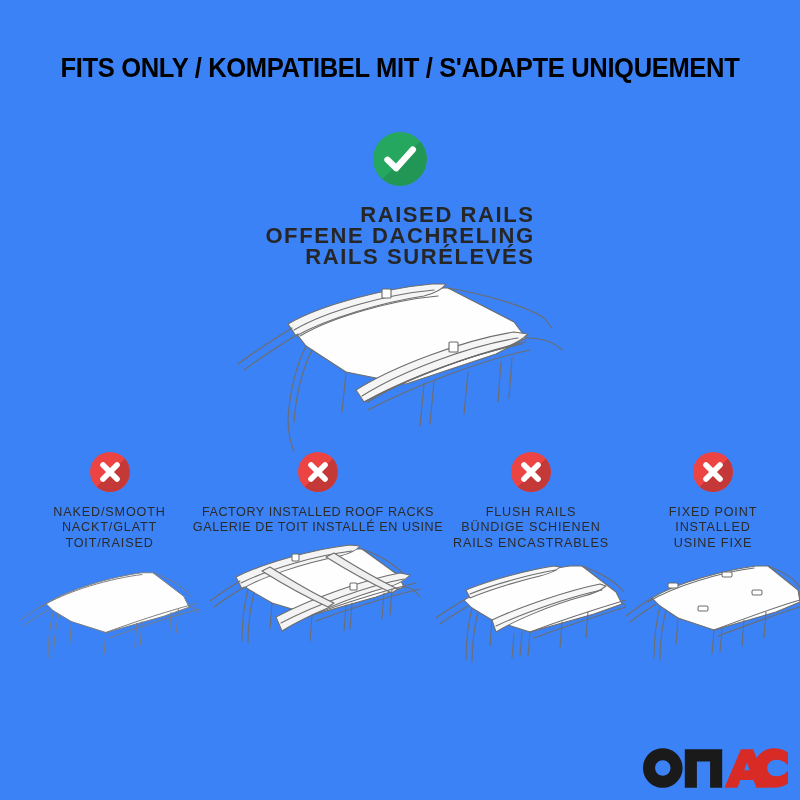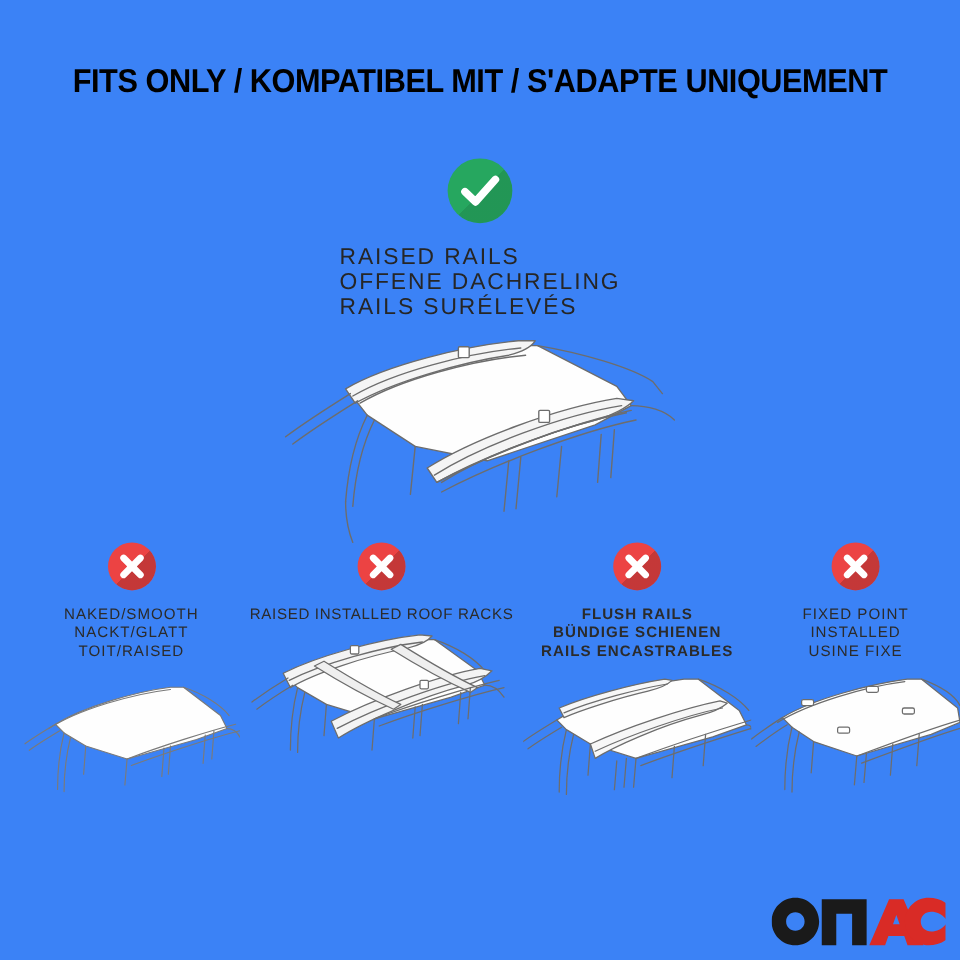--- a/index.html
+++ b/index.html
@@ -65,26 +65,26 @@
     top: 132px;
     width: 800px;
     display: flex;
     flex-direction: column;
     align-items: center;
   }
   .hero .badge { width: 54px; height: 54px; }
 
   .hero-labels {
     margin-top: 18px;
-    text-align: left;
-    font-size: 19px;
+    text-align: right;
+    font-size: 22px;
     line-height: 21px;
     letter-spacing: 1.6px;
     color: #262626;
-    font-weight: 400;
+    font-weight: 700;
   }
 
   .hero-art {
     position: absolute;
     left: 196px;
     top: 148px;
     width: 410px;
     height: 185px;
   }
   .hero-art svg { width: 100%; height: 100%; display: block; }
@@ -119,21 +119,21 @@
 
   .cell-art {
     margin-top: 7px;
     width: 100%;
     height: 120px;
   }
   .cell-art svg { width: 100%; height: 100%; display: block; }
 
   .cell-1 { width: 200px; padding-left: 19px; }
   .cell-2 { width: 236px; }
-  .cell-3 { width: 190px; font-weight: bold; }
+  .cell-3 { width: 190px; }
   .cell-4 { width: 174px; }
 
   
   .logo {
     position: absolute;
     right: 12px;
     bottom: 10px;
     height: 44px;
   }
   .logo svg { height: 100%; display: block; }
@@ -242,21 +242,22 @@
     </div>
 
     <div class="cell cell-2">
       <div class="badge no">
         <div class="shade"></div>
         <svg viewBox="0 0 40 40" aria-hidden="true">
           <path d="M13 13 L27 27 M27 13 L13 27" fill="none" stroke="#ffffff" stroke-width="5.6" stroke-linecap="round"></path>
         </svg>
       </div>
       <div class="cell-labels tight">
-        <div>RAISED INSTALLED ROOF RACKS</div>
+        <div>FACTORY INSTALLED ROOF RACKS</div>
+        <div>GALERIE DE TOIT INSTALLÉ EN USINE</div>
       </div>
       <div class="cell-art">
         <svg viewBox="0 0 236 120" aria-hidden="true">
           <g fill="none" stroke="#6d6d6d" stroke-width="1.05" stroke-linejoin="round" stroke-linecap="round">
             <path d="M40 38 C66 24 116 10 150 6 L162 6 L198 32 L204 44 L176 54 L112 72 L72 60 L48 46 Z" fill="#fefefe"></path>
             <path d="M162 6 C180 12 196 22 204 32"></path>
             <path d="M204 44 C210 44 216 48 220 54"></path>
 
             <path d="M36 34 C64 20 114 6 150 2 L160 3 C156 8 148 11 140 13 C104 20 62 34 42 46 Z" fill="#f4f4f4"></path>
             <path d="M41 40 C69 26 118 12 152 8"></path>

